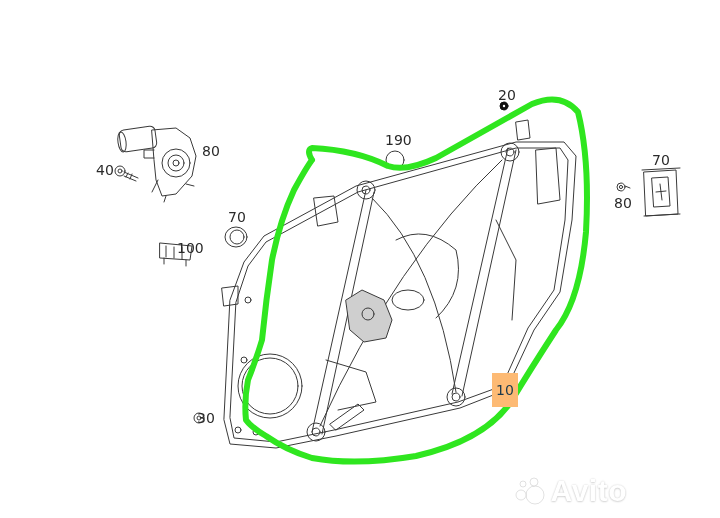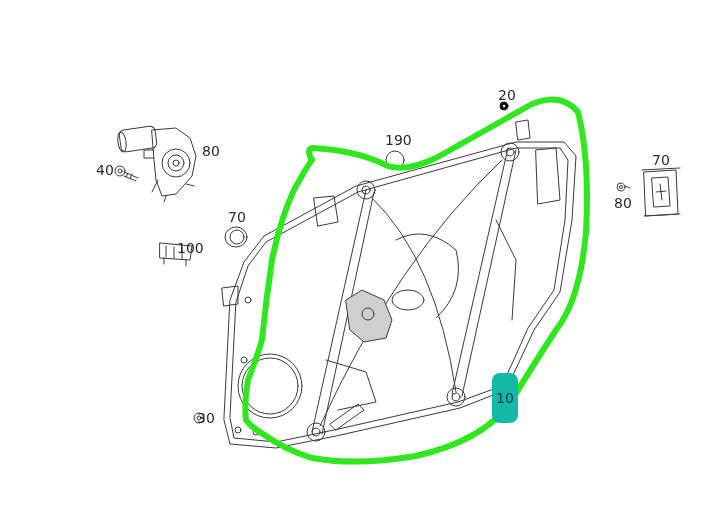--- a/index.html
+++ b/index.html
@@ -1,19 +1,19 @@
 <!DOCTYPE html>
 <html><head>
   <meta charset="utf-8">
   <style>
     html, body { margin: 0; padding: 0; background: #ffffff; }
     body { width: 720px; height: 518px; position: relative; overflow: hidden; font-family: "DejaVu Sans", sans-serif; }
     .canvas { position: absolute; left: 16px; top: 0; width: 623px; height: 518px; }
     .callout { position: absolute; font-family: "DejaVu Sans", sans-serif; font-size: 14px; color: #2a2a2a; line-height: 1; white-space: nowrap; }
-    .callout.highlight { background: #14b8a6; padding: 18px 4px; color: #1c3a4c; border-radius: 8px; }
+    .callout.highlight { background: #fdba74; padding: 10px 4px; color: #1c3a4c; }
     .watermark { position: absolute; right: 12px; bottom: 10px; display: flex; align-items: center; gap: 4px; }
     .watermark .wm-text { font-family: "Liberation Sans", sans-serif; font-size: 30px; font-weight: bold; color: #ffffff; text-shadow: 0 0 2px rgba(0,0,0,0.18), 0 1px 2px rgba(0,0,0,0.12); letter-spacing: 0.5px; }
   </style>
 </head>
 <body>
 
 <div class="canvas">
   <svg width="720" height="518" viewBox="0 0 720 518" xmlns="http://www.w3.org/2000/svg">
     <g fill="none" stroke="#3a3a3a" stroke-width="1" stroke-linejoin="round" stroke-linecap="round">
 
@@ -125,13 +125,24 @@
   <span class="callout" style="left:369px; top:133px;">190</span>
   <span class="callout" style="left:186px; top:144px;">80</span>
   <span class="callout" style="left:80px; top:163px;">40</span>
   <span class="callout" style="left:636px; top:153px;">70</span>
   <span class="callout" style="left:598px; top:196px;">80</span>
   <span class="callout" style="left:212px; top:210px;">70</span>
   <span class="callout" style="left:113px; top:241px;margin-left:48px;">100</span>
   <span class="callout highlight" style="left:476px; top:373px;">10</span>
   <span class="callout" style="left:157px; top:411px;margin-left:24px;">30</span>
 
+  <div class="watermark">
+    <svg width="34" height="30" viewBox="0 0 34 30">
+      <g fill="#ffffff" stroke="rgba(0,0,0,0.15)" stroke-width="0.8">
+        <circle cx="22" cy="19" r="9"></circle>
+        <circle cx="8" cy="19" r="5"></circle>
+        <circle cx="21" cy="6" r="4"></circle>
+        <circle cx="10" cy="8" r="3"></circle>
+      </g>
+    </svg>
+    <span class="wm-text">Avito</span>
+  </div>
 </div>
 
 </body></html>

